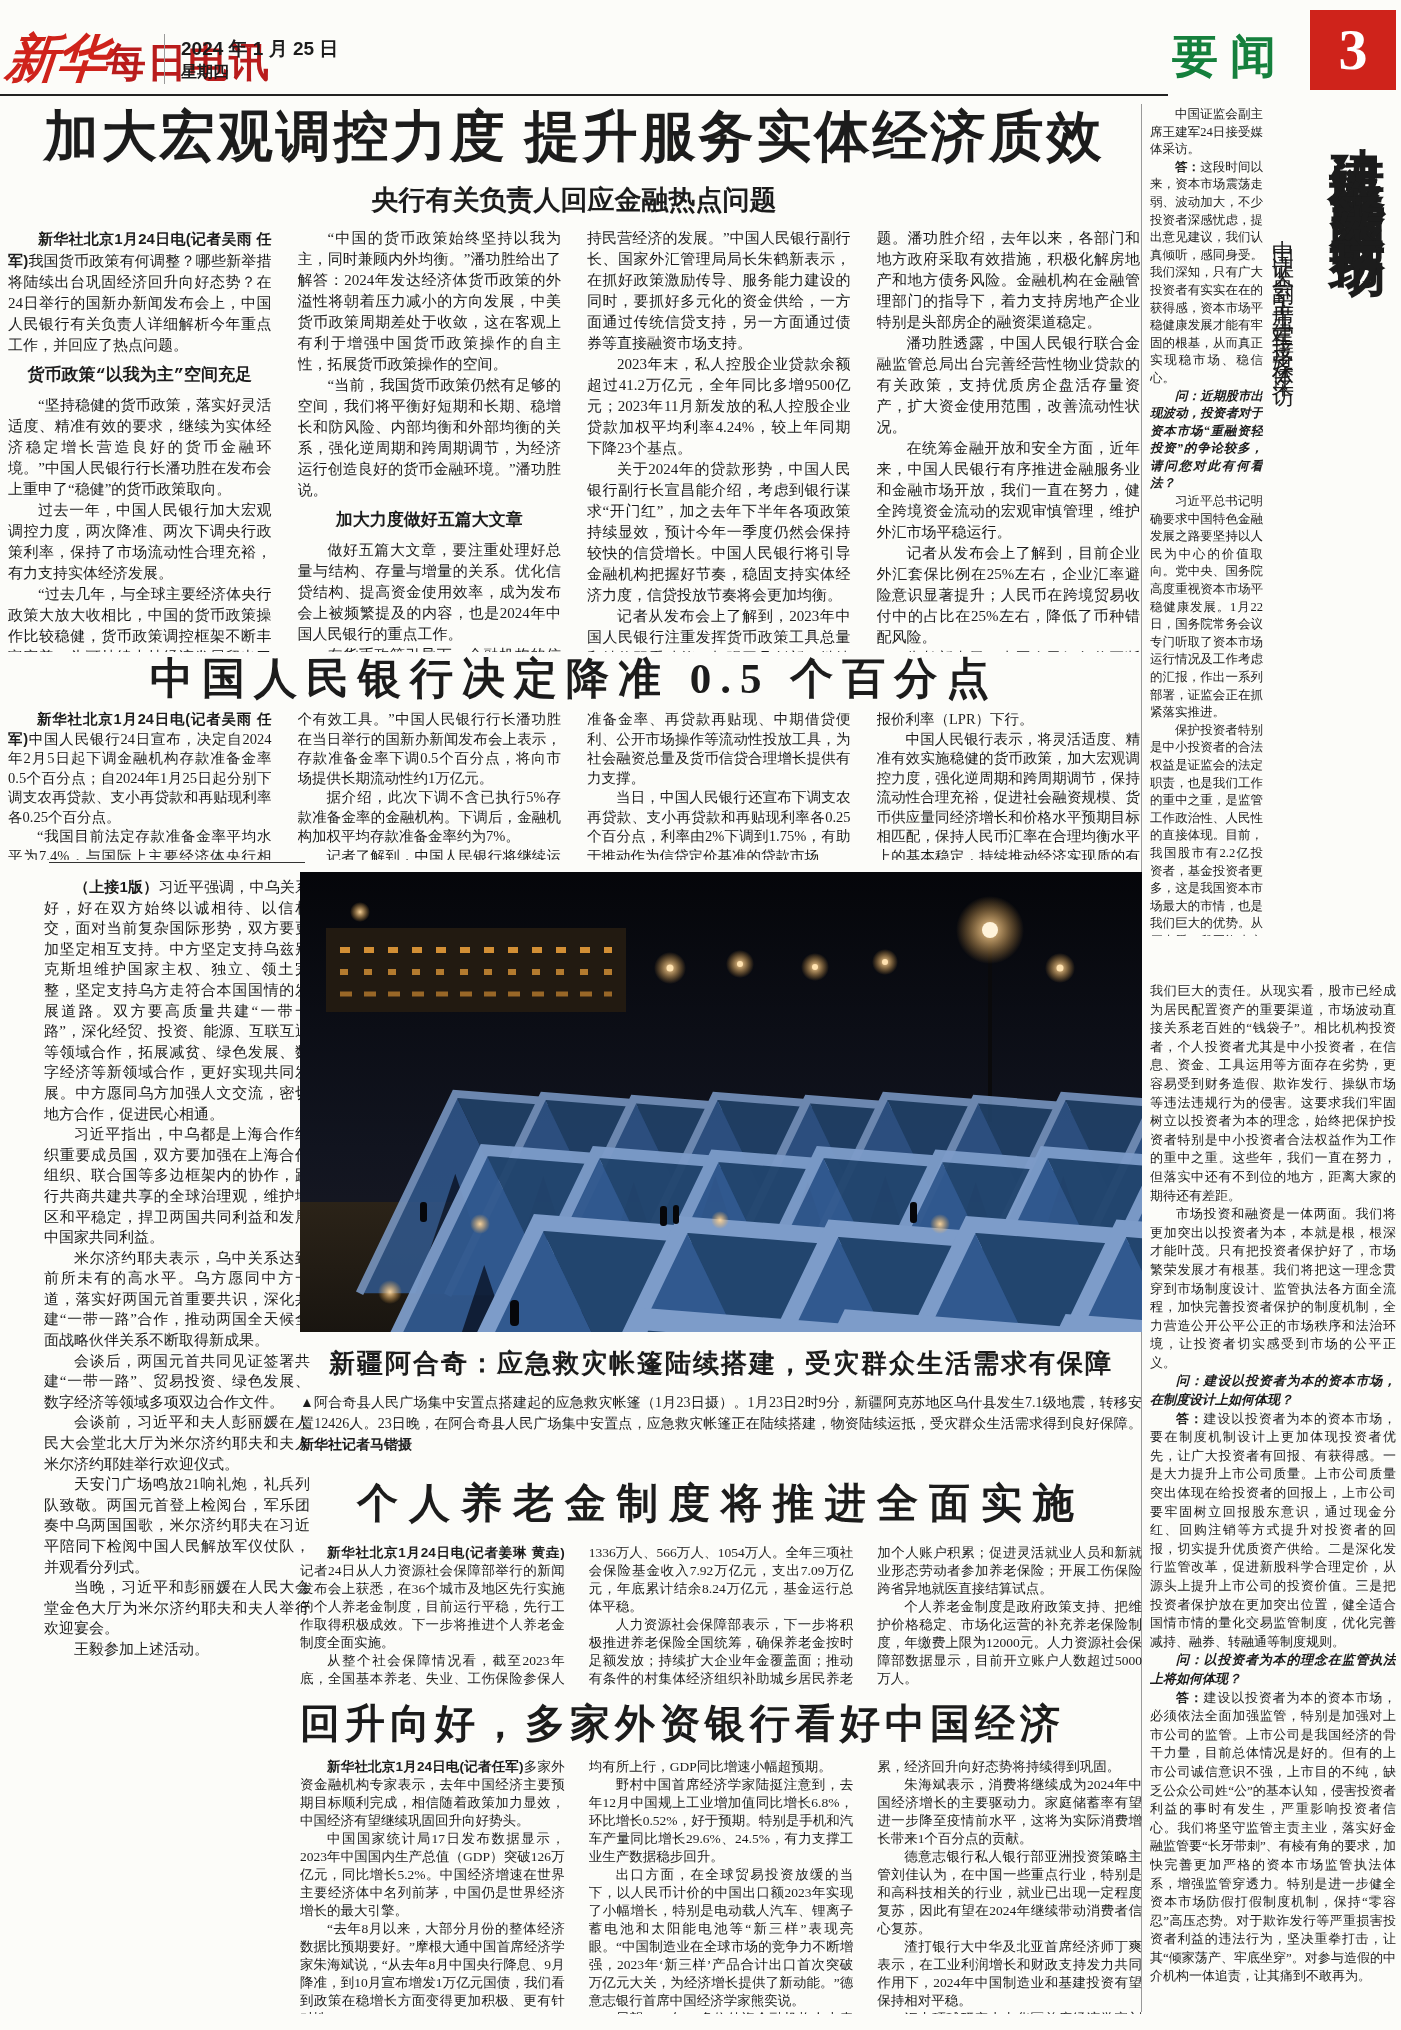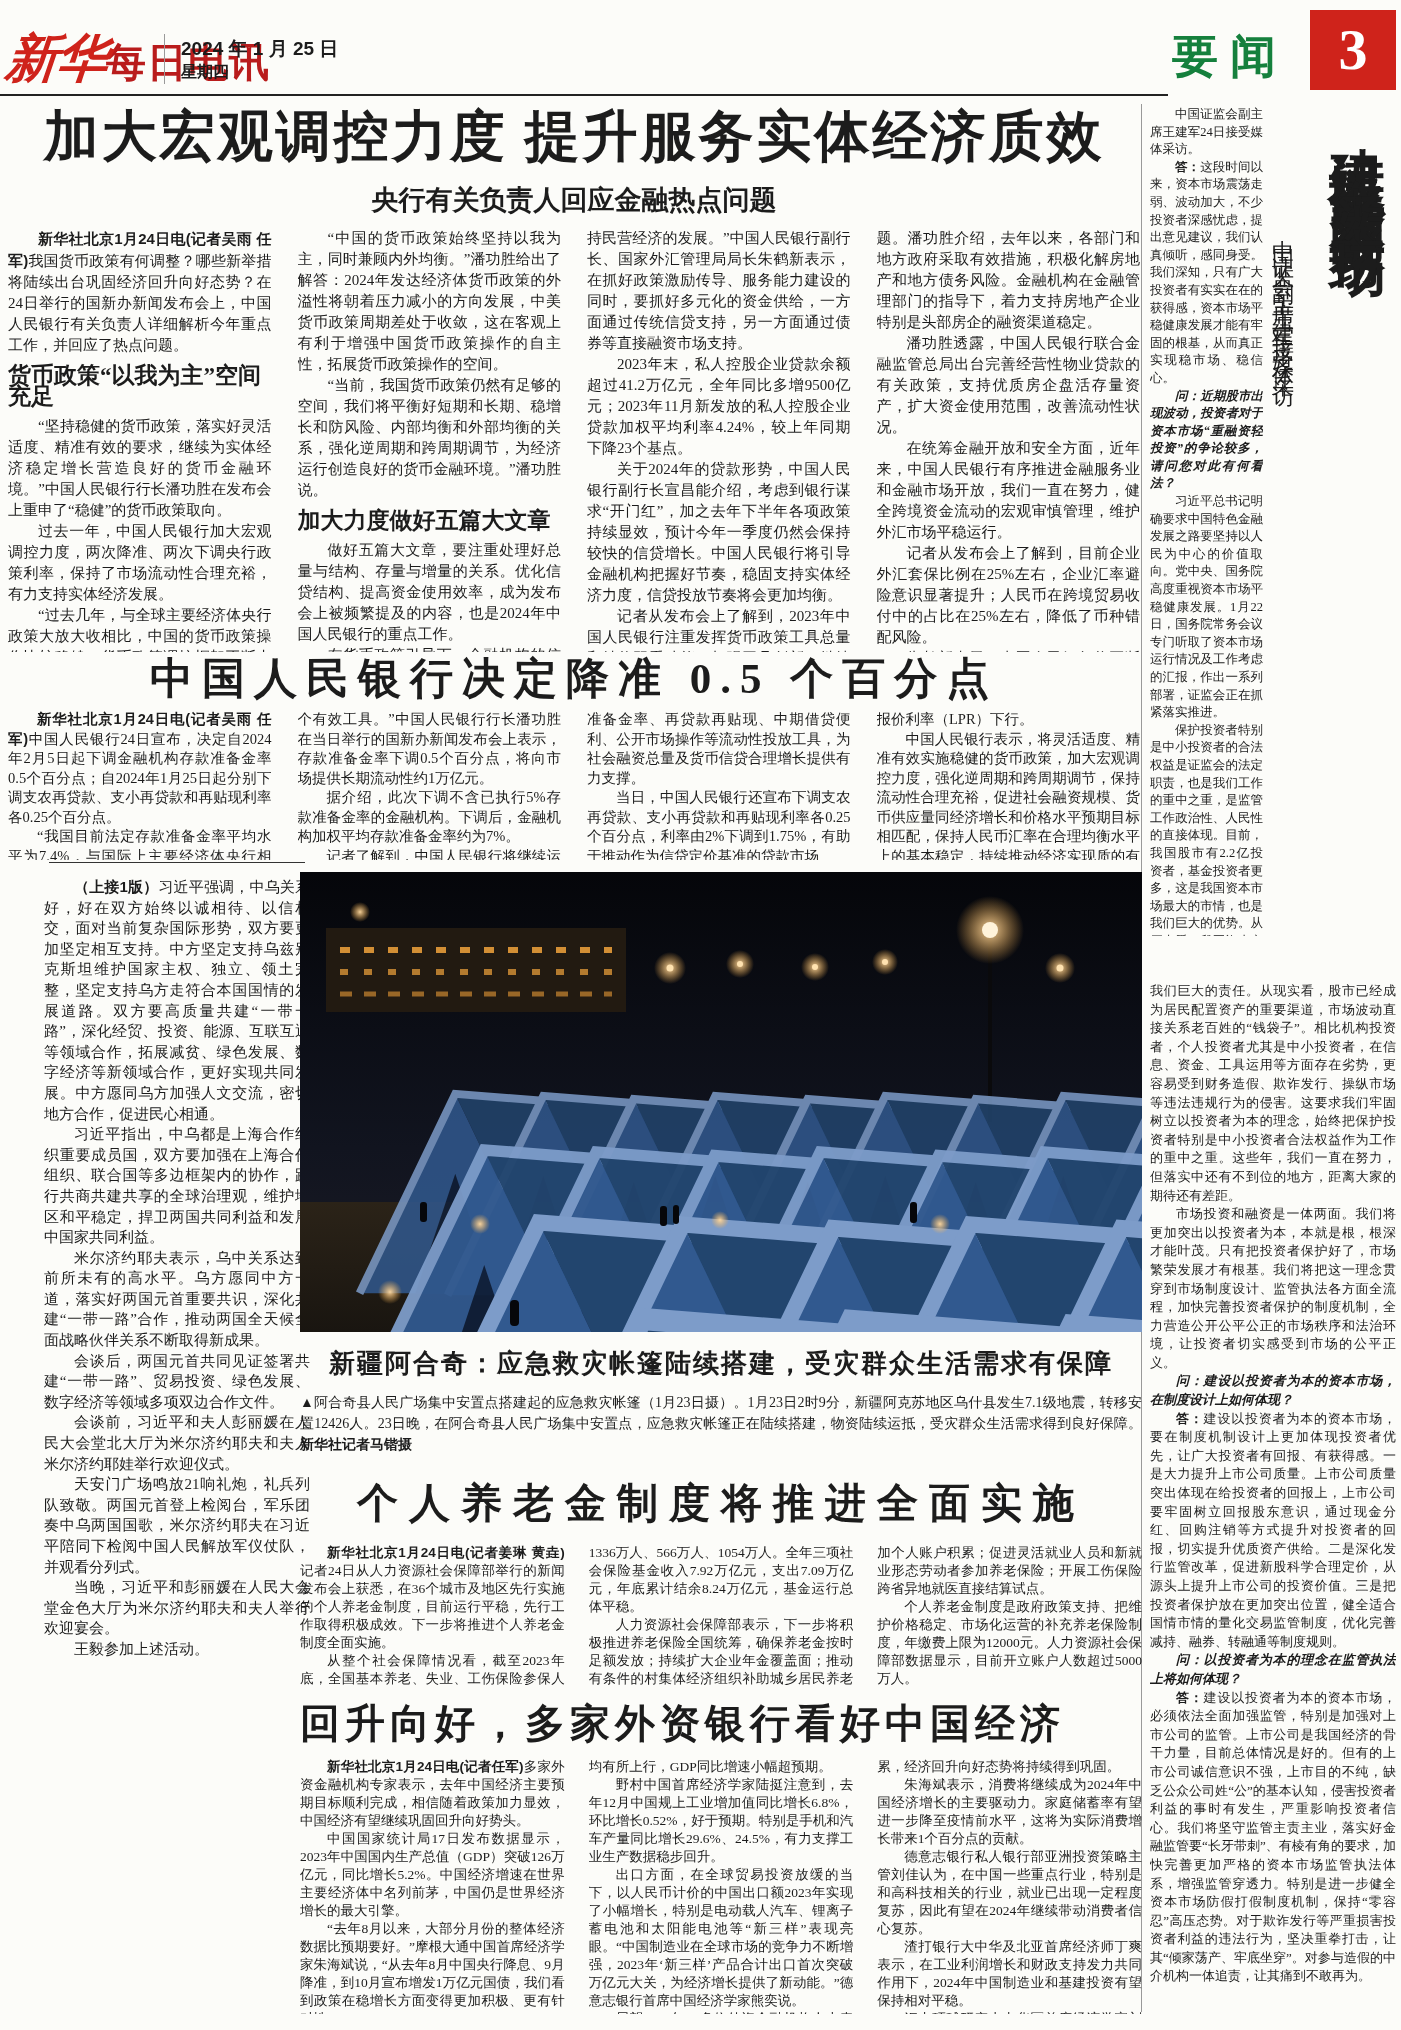--- a/index.html
+++ b/index.html
@@ -17,21 +17,21 @@
   .mast-week{left:181px;top:62px;font-weight:700;font-size:16px;}
   .section-label{left:1172px;top:26px;font-size:46px;font-weight:900;letter-spacing:12px;white-space:nowrap;}
   .pagenum-box{left:1310px;top:10px;width:86px;height:80px;background:#cf231b;text-align:center;}
   .pagenum-box span{color:#fff;font-size:58px;font-weight:900;line-height:80px;font-family:"Liberation Serif",serif;}
   .top-rule{left:0;top:94px;width:1168px;height:2px;background:#222;}
   .side-rule{left:1141px;top:104px;width:1px;height:1908px;background:#999;}
   
   p.np{margin:0;text-indent:2em;text-align:justify;}
   p.cont{text-indent:0;}
   p.np strong{font-family:"Liberation Sans","DejaVu Sans",sans-serif;font-weight:700;}
-  h3.sub{margin:9px 0;text-indent:0;font-family:Liberation Serif, serif;font-size:23px;font-weight:700;}
+  h3.sub{margin:9px 0;text-indent:0;text-align:center;font-family:Liberation Mono, monospace;font-size:17px;font-weight:700;}
   p.q{font-weight:700;font-style:italic;}
   .cols{display:flex;}
   .col{flex:1;overflow:hidden;}
   
   .a1-headline{left:8px;top:100px;width:1132px;text-align:center;font-size:55px;font-weight:900;letter-spacing:3px;white-space:nowrap;}
   .a1-sub{left:8px;top:182px;width:1132px;text-align:center;font-size:27px;font-weight:600;}
   .a1-body{left:8px;top:228px;width:1132px;height:424px;gap:26px;font-size:15px;line-height:21px;}
   
   .a2-headline{left:8px;top:650px;width:1132px;text-align:center;font-size:43px;font-weight:900;letter-spacing:9px;white-space:nowrap;}
   .a2-body{left:8px;top:710px;width:1132px;height:150px;gap:26px;font-size:14.5px;line-height:19.5px;}

